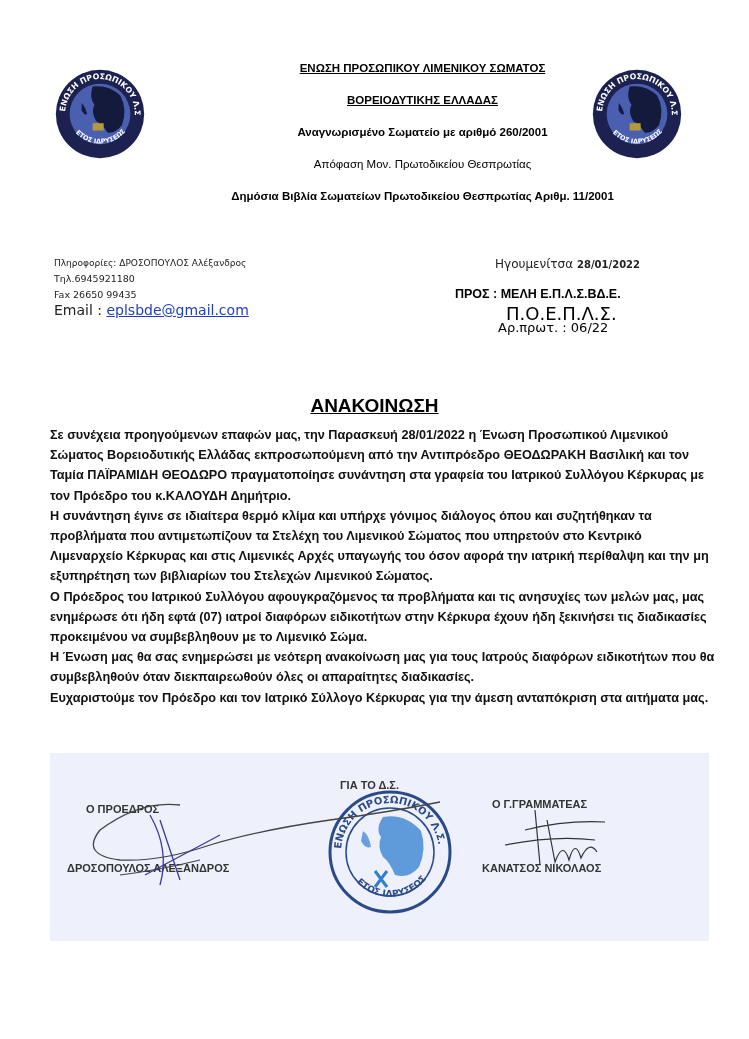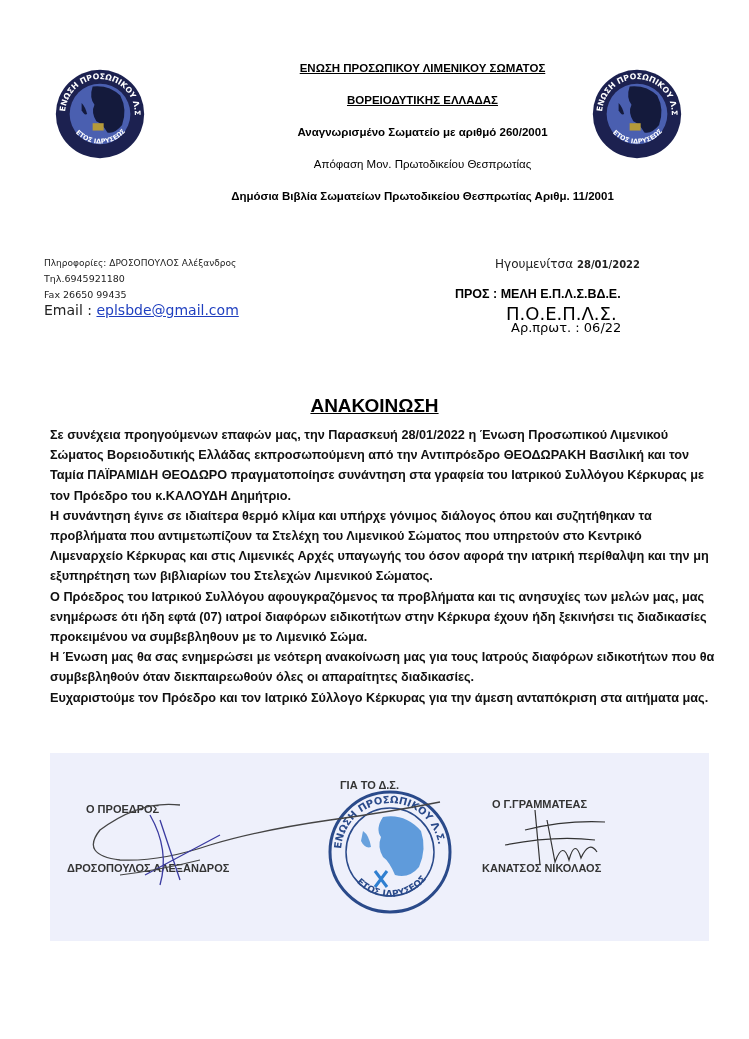--- a/index.html
+++ b/index.html
@@ -8,32 +8,32 @@
   .hdr-1 { top:62px; font-size:11.5px; font-weight:bold; }
   .hdr-2 { top:94px; font-size:11.5px; font-weight:bold; }
   .hdr-3 { top:126px; font-size:11.5px; font-weight:bold; }
   .hdr-4 { top:158px; font-size:11.5px; }
   .hdr-5 { top:190px; font-size:11.5px; font-weight:bold; }
   .u { text-decoration:underline; }
   .logo { position:absolute; width:92px; height:92px; }
   .logo-left { left:54px; top:68px; }
   .logo-right { left:591px; top:68px; }
 
-  .info { position:absolute; left:44px; font-family:"DejaVu Sans", sans-serif; color:#222; }
+  .info { position:absolute; left:54px; font-family:"DejaVu Sans", sans-serif; color:#222; }
   .info-1 { top:258px; font-size:9px; }
   .info-2 { top:273px; font-size:9.5px; }
   .info-3 { top:289px; font-size:9.5px; }
   .info-4 { top:302px; font-size:14px; }
   .email-link { color:#1f3fbf; text-decoration:underline; }
 
   .place-date { position:absolute; left:495px; top:257px; font-family:"DejaVu Sans", sans-serif; font-size:12px; color:#222; }
   .place-date .d { font-size:10px; margin-left:4px;font-weight:bold; }
   .to-1 { position:absolute; left:455px; top:287px; font-size:12.5px; font-weight:bold; }
   .to-2 { position:absolute; left:506px; top:303px; font-size:18px; font-family:"DejaVu Sans", sans-serif; }
-  .to-3 { position:absolute; left:511px; top:320px; font-size:13px; font-family:"DejaVu Sans", sans-serif; }
+  .to-3 { position:absolute; left:498px; top:320px; font-size:13px; font-family:"DejaVu Sans", sans-serif; }
 
   .title { position:absolute; left:0; width:749px; top:395px; text-align:center; font-size:19px; font-weight:bold; text-decoration:underline; }
 
   .body-text { position:absolute; left:50px; top:425px; width:665px; font-size:12.7px; font-weight:bold; line-height:20.2px; color:#111; }
   .body-text p { margin:0; }
 
   .sig-panel { position:absolute; left:50px; top:753px; width:659px; height:188px; background:#eef0fb; }
   .sig-label { position:absolute; font-size:11px; font-weight:bold; color:#333; }
   .sig-pres-title { left:86px; top:803px; }
   .sig-pres-name { left:67px; top:862px; }

